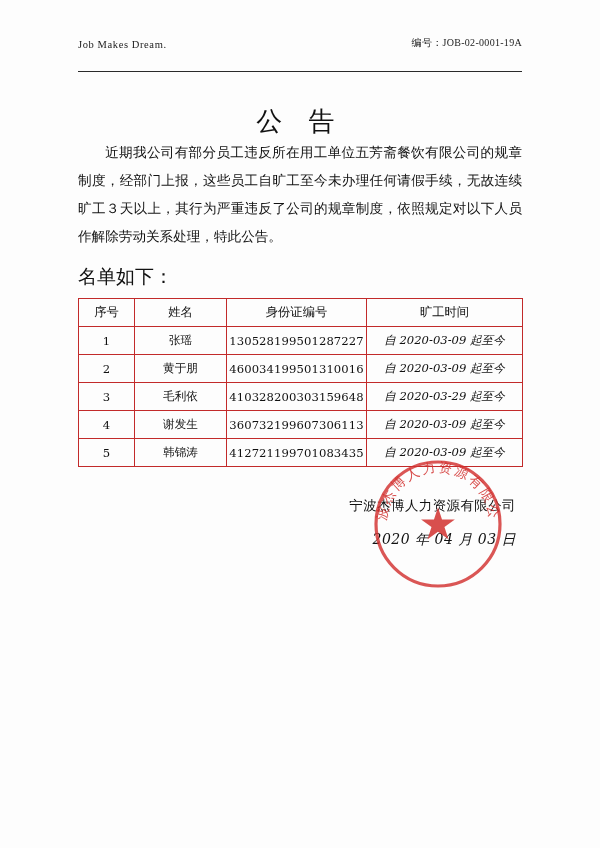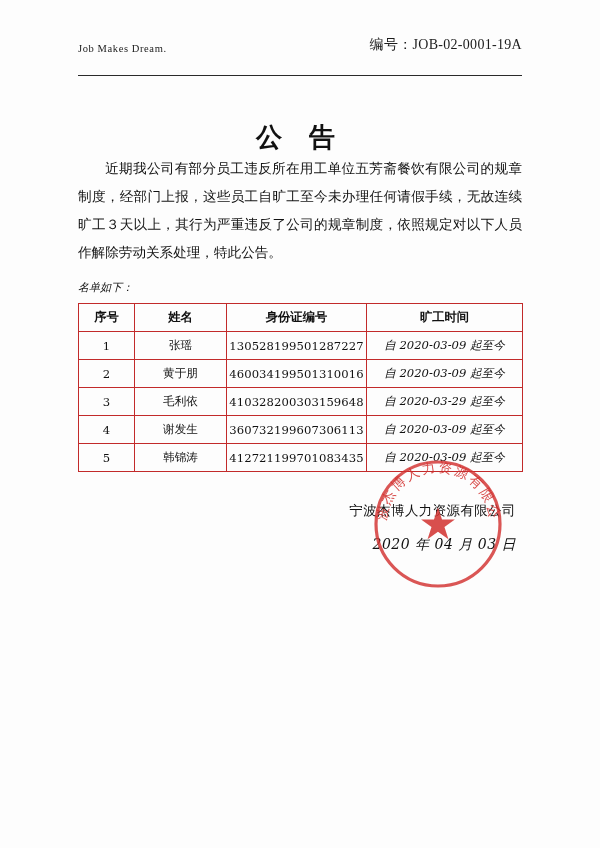--- a/index.html
+++ b/index.html
@@ -42,73 +42,72 @@
     border-bottom: 1.2px solid #2a2a2a;
   }
   .header-left {
     font-family: "Liberation Serif", serif;
     font-size: 10.5px;
     letter-spacing: 0.6px;
     color: #1b1b1b;
   }
   .header-right {
     font-family: "Liberation Serif", serif;
-    font-size: 14px;
+    font-size: 10px;
     letter-spacing: 0.3px;
     color: #1b1b1b;
     white-space: nowrap;
   }
 
   
   .doc-title {
     text-align: center;
     font-family: "DejaVu Serif", serif;
-    font-weight: bold;
+    font-weight: normal;
     font-size: 26px;
     letter-spacing: 9px;
     color: #111;
-    margin-top: 44px;
+    margin-top: 32px;
   }
 
   
   .body-text {
     font-family: "DejaVu Serif", serif;
     font-size: 13.6px;
     line-height: 2.05;
     color: #111;
     text-align: justify;
     text-justify: inter-ideograph;
     text-indent: 2em;
   }
   .list-label {
     margin-top: 14px;
     font-family: "DejaVu Serif", serif;
-    font-size: 11px;
-    color: #111;
-    font-style: italic;
+    font-size: 19px;
+    color: #111;
   }
 
   
   table.name-table {
     margin-top: 8px;
     border-collapse: collapse;
     width: 444px;
     table-layout: fixed;
   }
   table.name-table th,
   table.name-table td {
     border: 1px solid #c22a2a;
     text-align: center;
     color: #111;
     font-family: "DejaVu Serif", serif;
   }
   table.name-table th {
     height: 25px;
     font-size: 12.3px;
-    font-weight: bold;
+    font-weight: normal;
   }
   table.name-table td {
     height: 25px;
     font-size: 11.6px;
   }
   .col-idx   { width: 56px; }
   .col-name  { width: 92px; }
   .col-id    { width: 140px; }
   .col-time  { width: 156px; }
   td.cell-name { font-size: 12.3px; }

